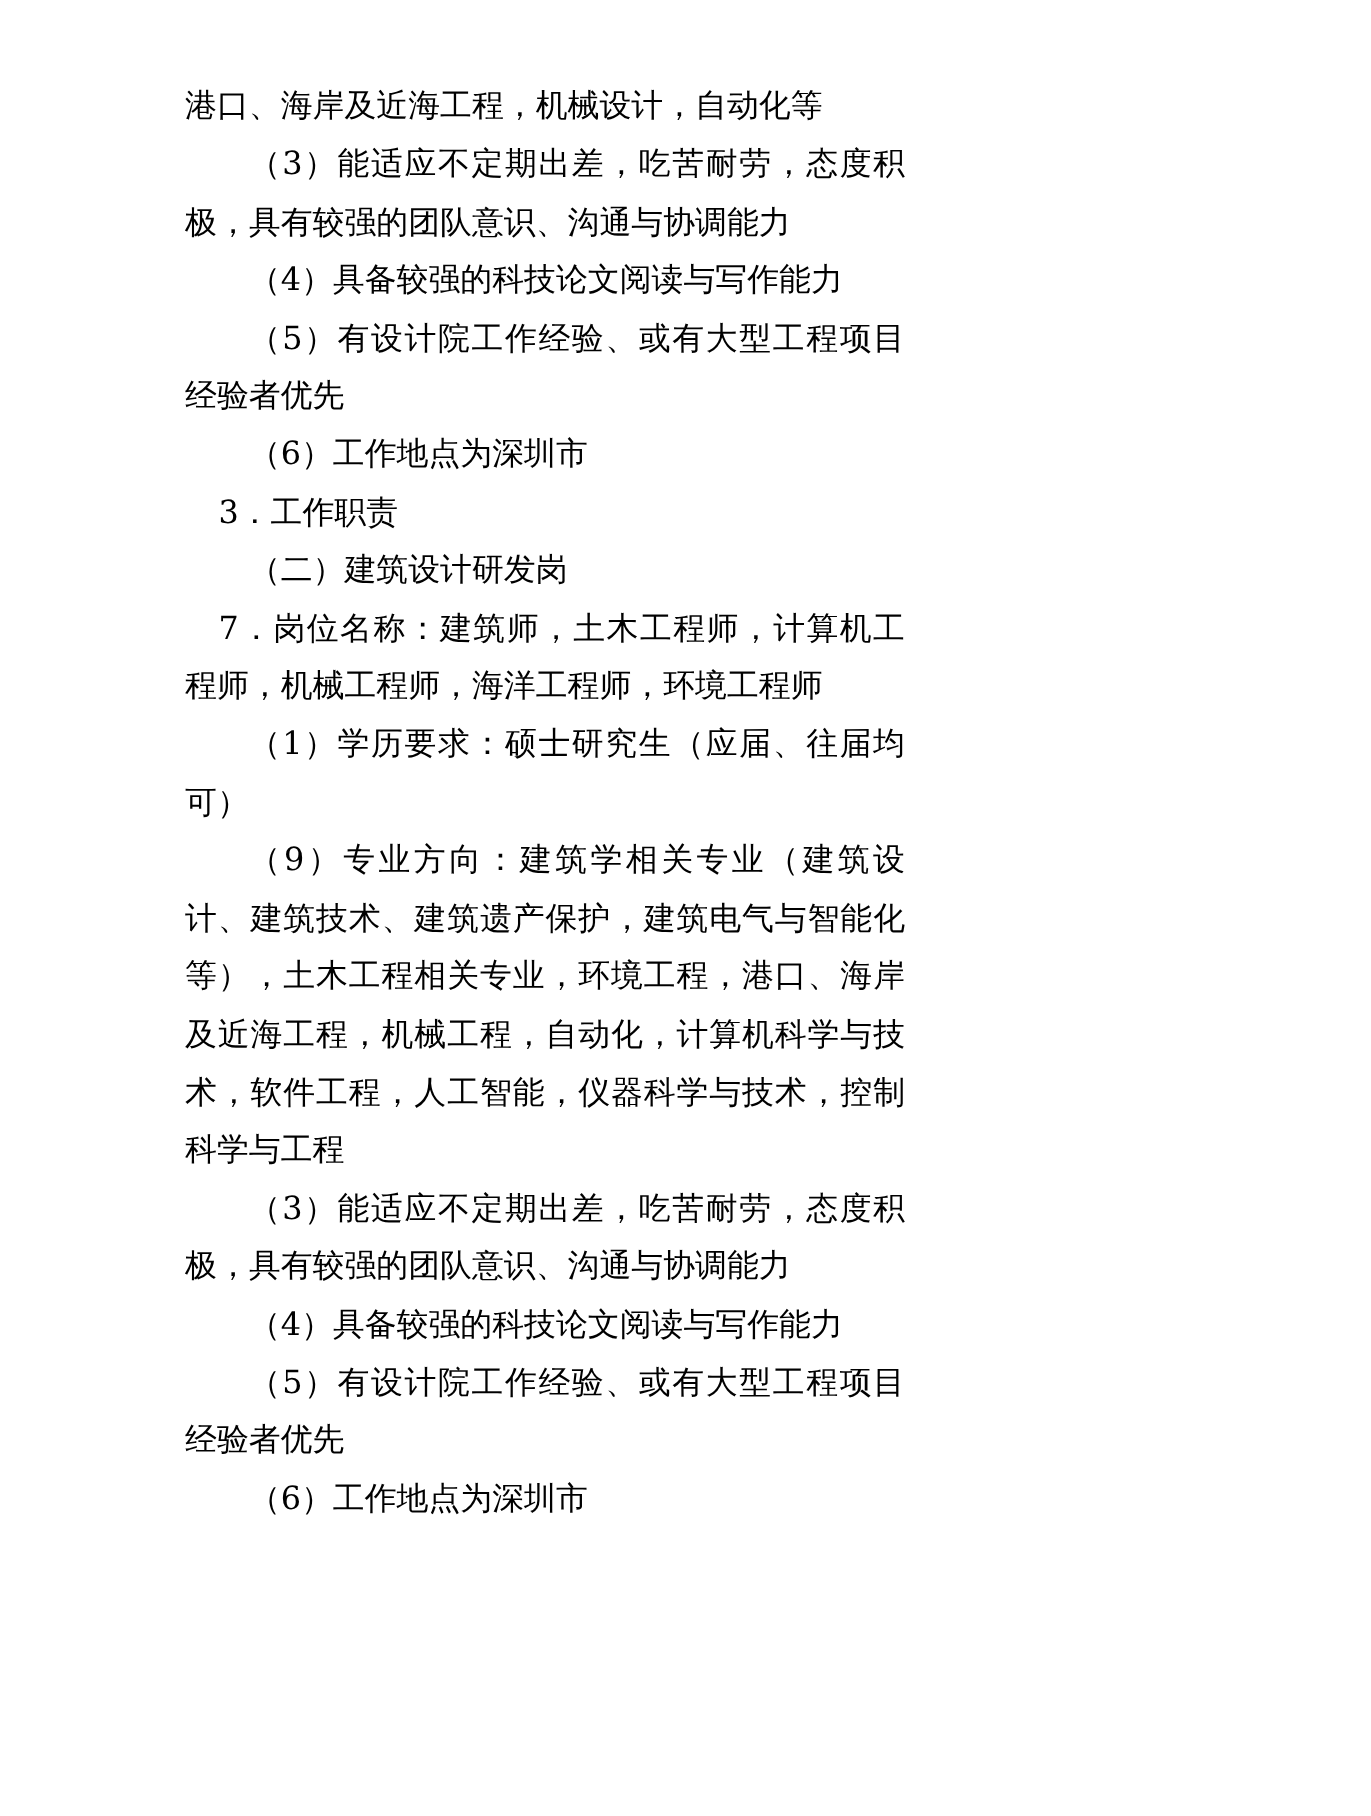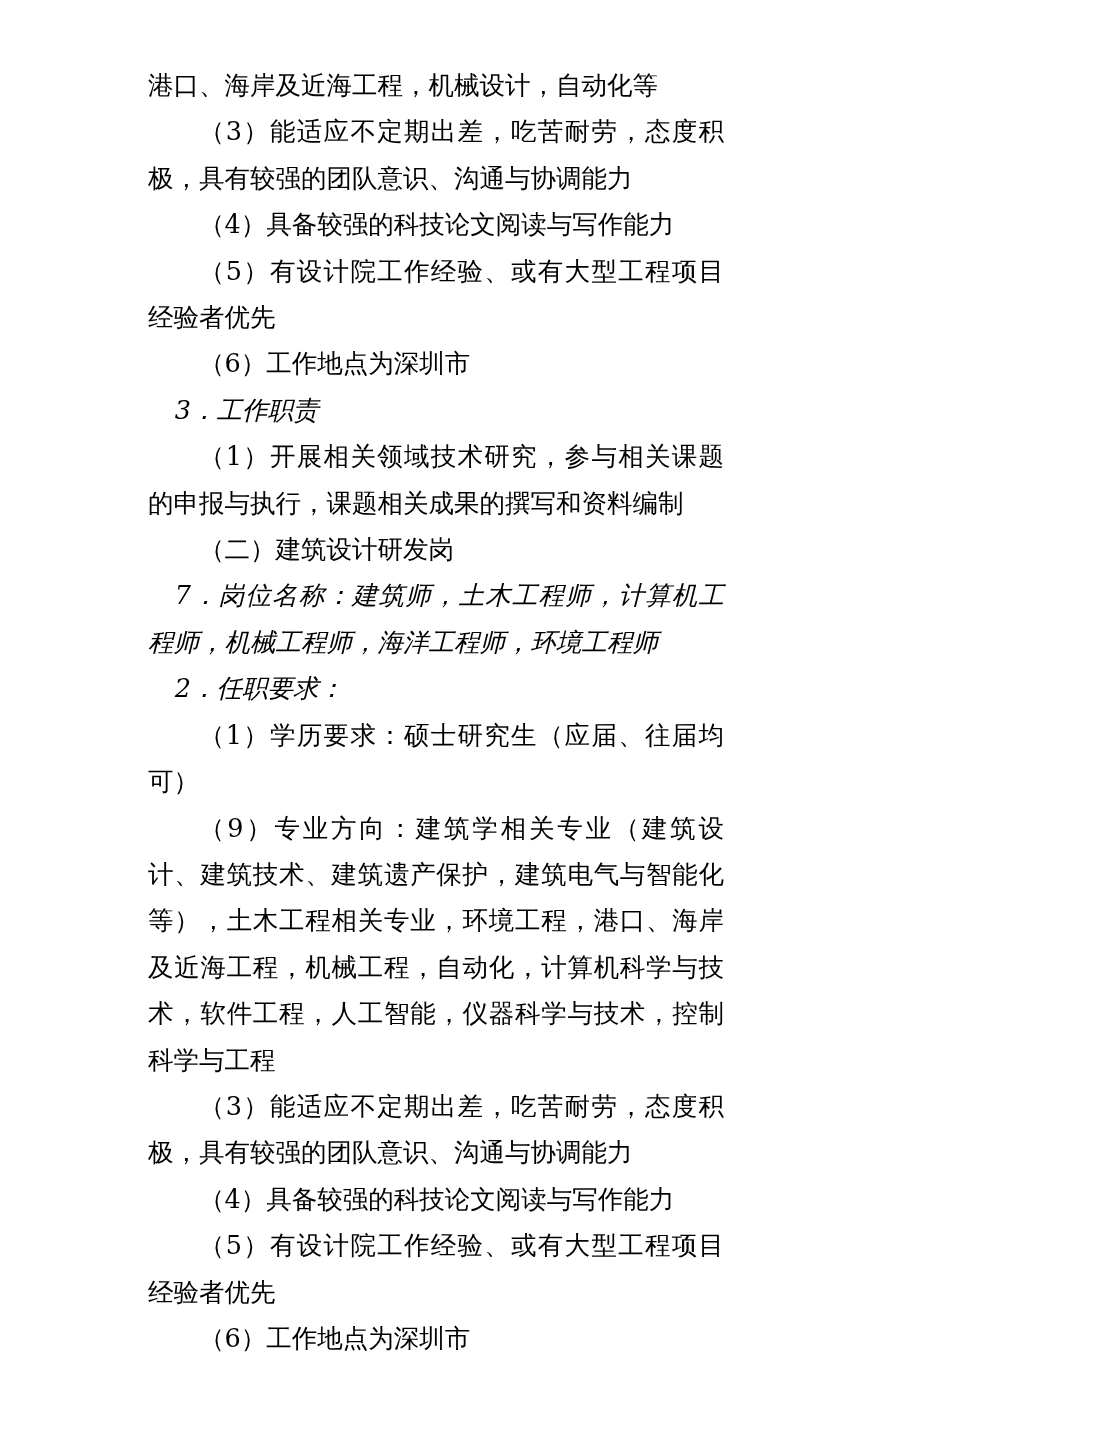--- a/index.html
+++ b/index.html
@@ -26,45 +26,43 @@
     text-align: justify;
     text-justify: inter-ideograph;
   }
   .para {
     margin: 0;
     padding: 0;
     white-space: pre-wrap;
   }
   
   .indent-2 { text-indent: 2em; }
-  .indent-1 { text-indent: 1.05em; font-style: italic; }
+  .indent-1 { text-indent: 1.05em; }
   .indent-0 { text-indent: 0; }
   .bold {
     font-weight: normal;
   }
   .spacer-bottom {
     height: 140px;
   }
 </style>
 </head>
 <body>
 
 <div class="page">
   <div class="doc">
 
     <p class="para indent-0">港口、海岸及近海工程，机械设计，自动化等</p>
     <p class="para indent-2">（3）能适应不定期出差，吃苦耐劳，态度积极，具有较强的团队意识、沟通与协调能力</p>
     <p class="para indent-2">（4）具备较强的科技论文阅读与写作能力</p>
     <p class="para indent-2">（5）有设计院工作经验、或有大型工程项目经验者优先</p>
     <p class="para indent-2">（6）工作地点为深圳市</p>
     <p class="para indent-1">3．工作职责</p>
-    <p class="para indent-2">（1）开展相关领域技术研究，参与相关课题的申报与执行，课题相关成果的撰写和资料编制</p>
     <p class="para indent-2 bold">（二）建筑设计研发岗</p>
     <p class="para indent-1">7．岗位名称：建筑师，土木工程师，计算机工程师，机械工程师，海洋工程师，环境工程师</p>
-    <p class="para indent-1">2．任职要求：</p>
     <p class="para indent-2">（1）学历要求：硕士研究生（应届、往届均可）</p>
     <p class="para indent-2">（9）专业方向：建筑学相关专业（建筑设计、建筑技术、建筑遗产保护，建筑电气与智能化等），土木工程相关专业，环境工程，港口、海岸及近海工程，机械工程，自动化，计算机科学与技术，软件工程，人工智能，仪器科学与技术，控制科学与工程</p>
     <p class="para indent-2">（3）能适应不定期出差，吃苦耐劳，态度积极，具有较强的团队意识、沟通与协调能力</p>
     <p class="para indent-2">（4）具备较强的科技论文阅读与写作能力</p>
     <p class="para indent-2">（5）有设计院工作经验、或有大型工程项目经验者优先</p>
     <p class="para indent-2">（6）工作地点为深圳市</p>
 
     <div class="spacer-bottom"></div>
   </div>
 </div>

